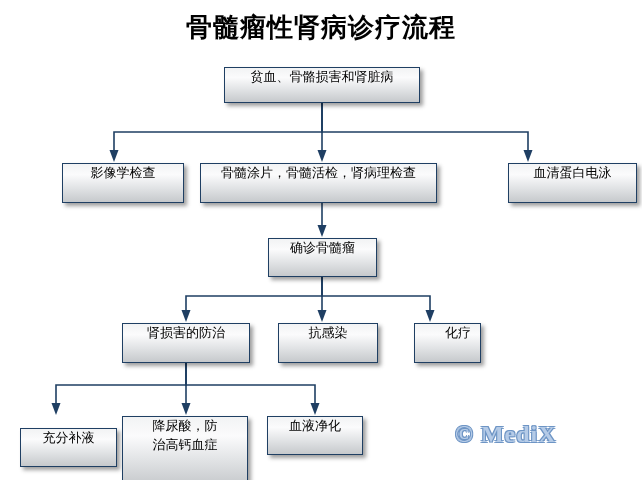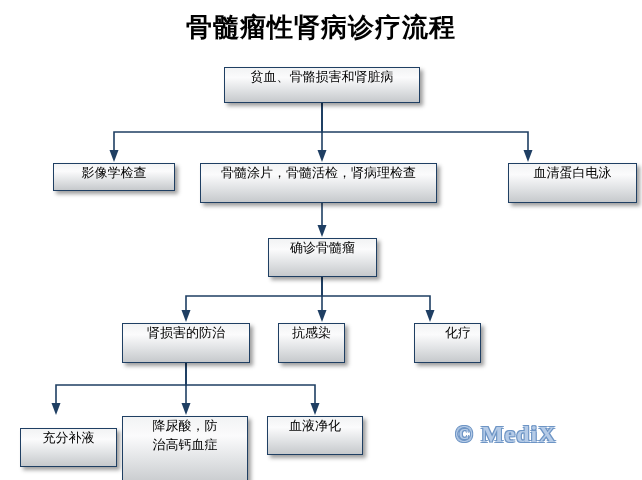--- a/index.html
+++ b/index.html
@@ -16,26 +16,26 @@
   .arrowhead{fill:#1f3f63;stroke:none;}
   .node{
     position:absolute;box-sizing:border-box;
     border:1.5px solid #1f3f63;
     background:linear-gradient(180deg,#f2f3f4 0%,#fbfbfc 28%,#e2e4e6 62%,#c6c9cc 100%);
     box-shadow:3px 3px 4px rgba(0,0,0,0.38);
     display:flex;align-items:flex-start;justify-content:center;
     text-align:center;font-size:13px;color:#000000;line-height:1.45;
   }
   .n1{left:224px;top:67px;width:196px;height:36px;}
-  .n2{left:53px;top:163px;width:122px;height:28px;}
+  .n2{left:62px;top:163px;width:122px;height:40px;}
   .n3{left:200px;top:163px;width:237px;height:40px;}
   .n4{left:464px;top:163px;width:129px;height:40px;margin-left:44px;}
   .n5{left:268px;top:238px;width:109px;height:39px;}
   .n6{left:122px;top:323px;width:128px;height:40px;}
-  .n7{left:278px;top:323px;width:67px;height:40px;}
+  .n7{left:278px;top:323px;width:100px;height:40px;}
   .n8{left:414px;top:323px;width:67px;height:40px;padding-left:21px;}
   .n9{left:20px;top:416px;width:97px;height:39px;margin-top:12px;}
   .n10{left:122px;top:416px;width:126px;height:70px;}
   .n11{left:267px;top:416px;width:96px;height:39px;}
   .n10 .node-label{display:inline-block;width:70px;}
   .watermark{
     position:absolute;left:455px;top:421px;
     font-size:24px;font-weight:bold;letter-spacing:1px;
     color:#b5cbe7;
     text-shadow:-1px -1px 0 #6e95c5,1px -1px 0 #6e95c5,-1px 1px 0 #6e95c5,1px 1px 0 #6e95c5;

